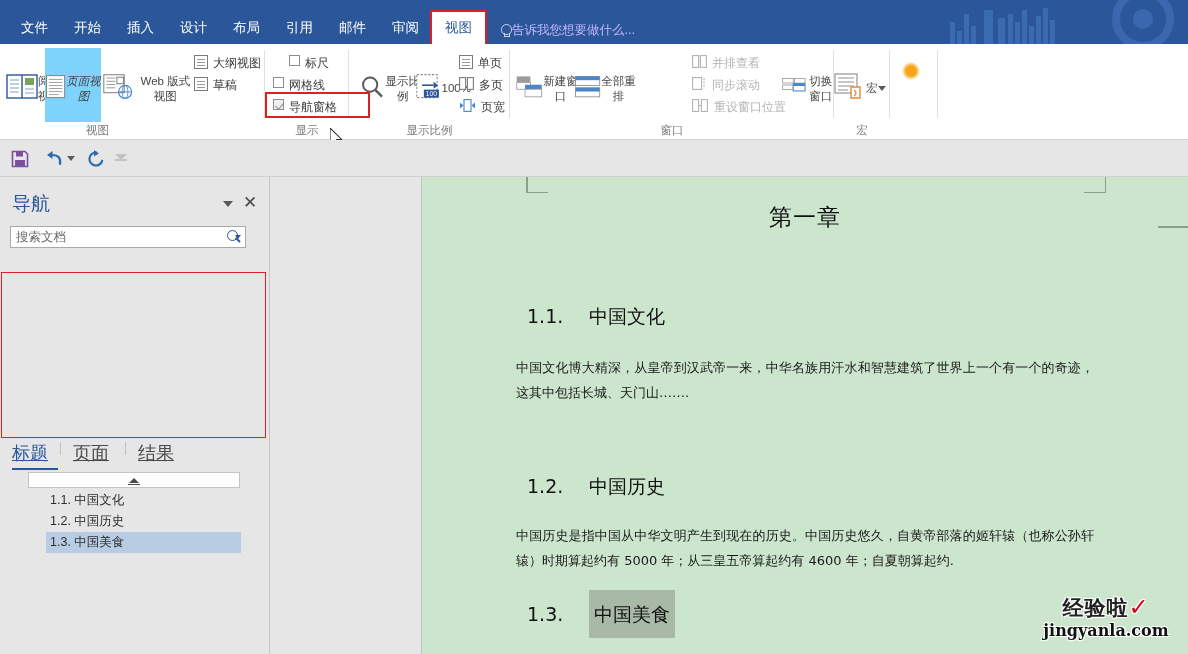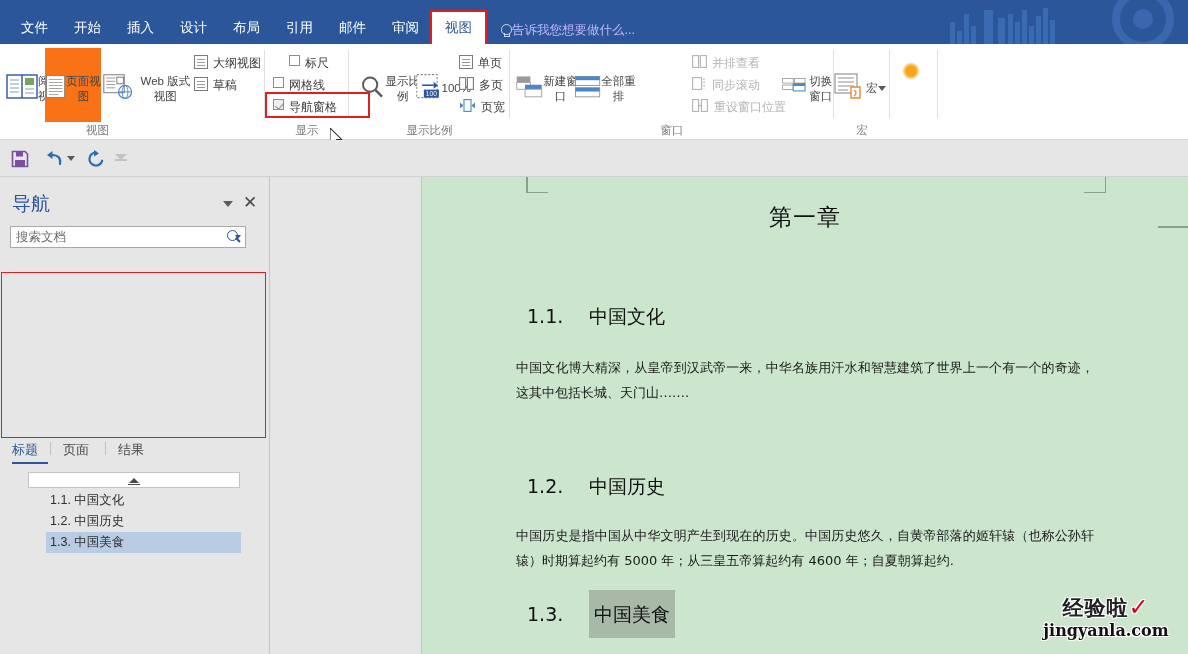--- a/index.html
+++ b/index.html
@@ -70,21 +70,21 @@
   .grp-label {
     position: absolute; bottom: 2px; left: 0; width: 100%; text-align: center;
     font-size: 11.5px; color: #7b7b7b;
   }
 
   .bigbtn {
     position: absolute; top: 4px; width: 56px; height: 74px;
     display: flex; flex-direction: row; align-items: center; justify-content: flex-start;
     font-size: 11.5px; color: #444; cursor: default; padding-top: 4px;
   }
-  .bigbtn.sel { background: #f97316; }
+  .bigbtn.sel { background: #7dd3fc; font-style: italic; }
   .bigbtn .lbl { margin-top: 3px; line-height: 15px; text-align: center; }
 
   .smallitem {
     position: absolute; display: flex; align-items: flex-start; gap: 5px;
     font-size: 12px; color: #3a3a3a; height: 19px; cursor: default; white-space: nowrap;
   }
   .smallitem.dim { color: #b3b3b3; }
   .chk {
     width: 11px; height: 11px; border: 1px solid #8d8d8d; background: #fff;
     display: inline-block; position: relative; flex: none;
@@ -144,21 +144,21 @@
     content: ""; position: absolute; left: 12px; top: 12px; width: 6px; height: 1.6px;
     background: #2b579a; transform: rotate(45deg);
   }
   .search-caret {
     position: absolute; right: 4px; top: 8px; width: 0; height: 0;
     border-left: 3.5px solid transparent; border-right: 3.5px solid transparent;
     border-top: 4.5px solid #2b579a; cursor: default;
   }
   .nav-tabs { position: absolute; left: 12px; top: 264px; display: flex; gap: 0; }
   .nav-tab {
-    font-size: 13px; color: #4a4a4a; padding: 0 14px 3px 0; cursor: default; position: relative;
+    font-size: 18px; color: #4a4a4a; padding: 0 14px 3px 0; cursor: default; position: relative; text-decoration: underline;
   }
   .nav-tab:first-child { padding-left: 0; }
   .nav-tab.active { color: #2b579a; border-bottom: 2px solid #2b579a; padding-right: 10px; }
   .nav-tab-div { width: 1px; background: #c0c0c0; height: 13px; margin: 1px 12px 0 2px; }
 
   .nav-listbox {
     position: absolute; left: 28px; top: 295px; width: 212px; height: 16px;
     background: #fff; border: 1px solid #c4c4c4;
   }
   .nav-listbox::after {

